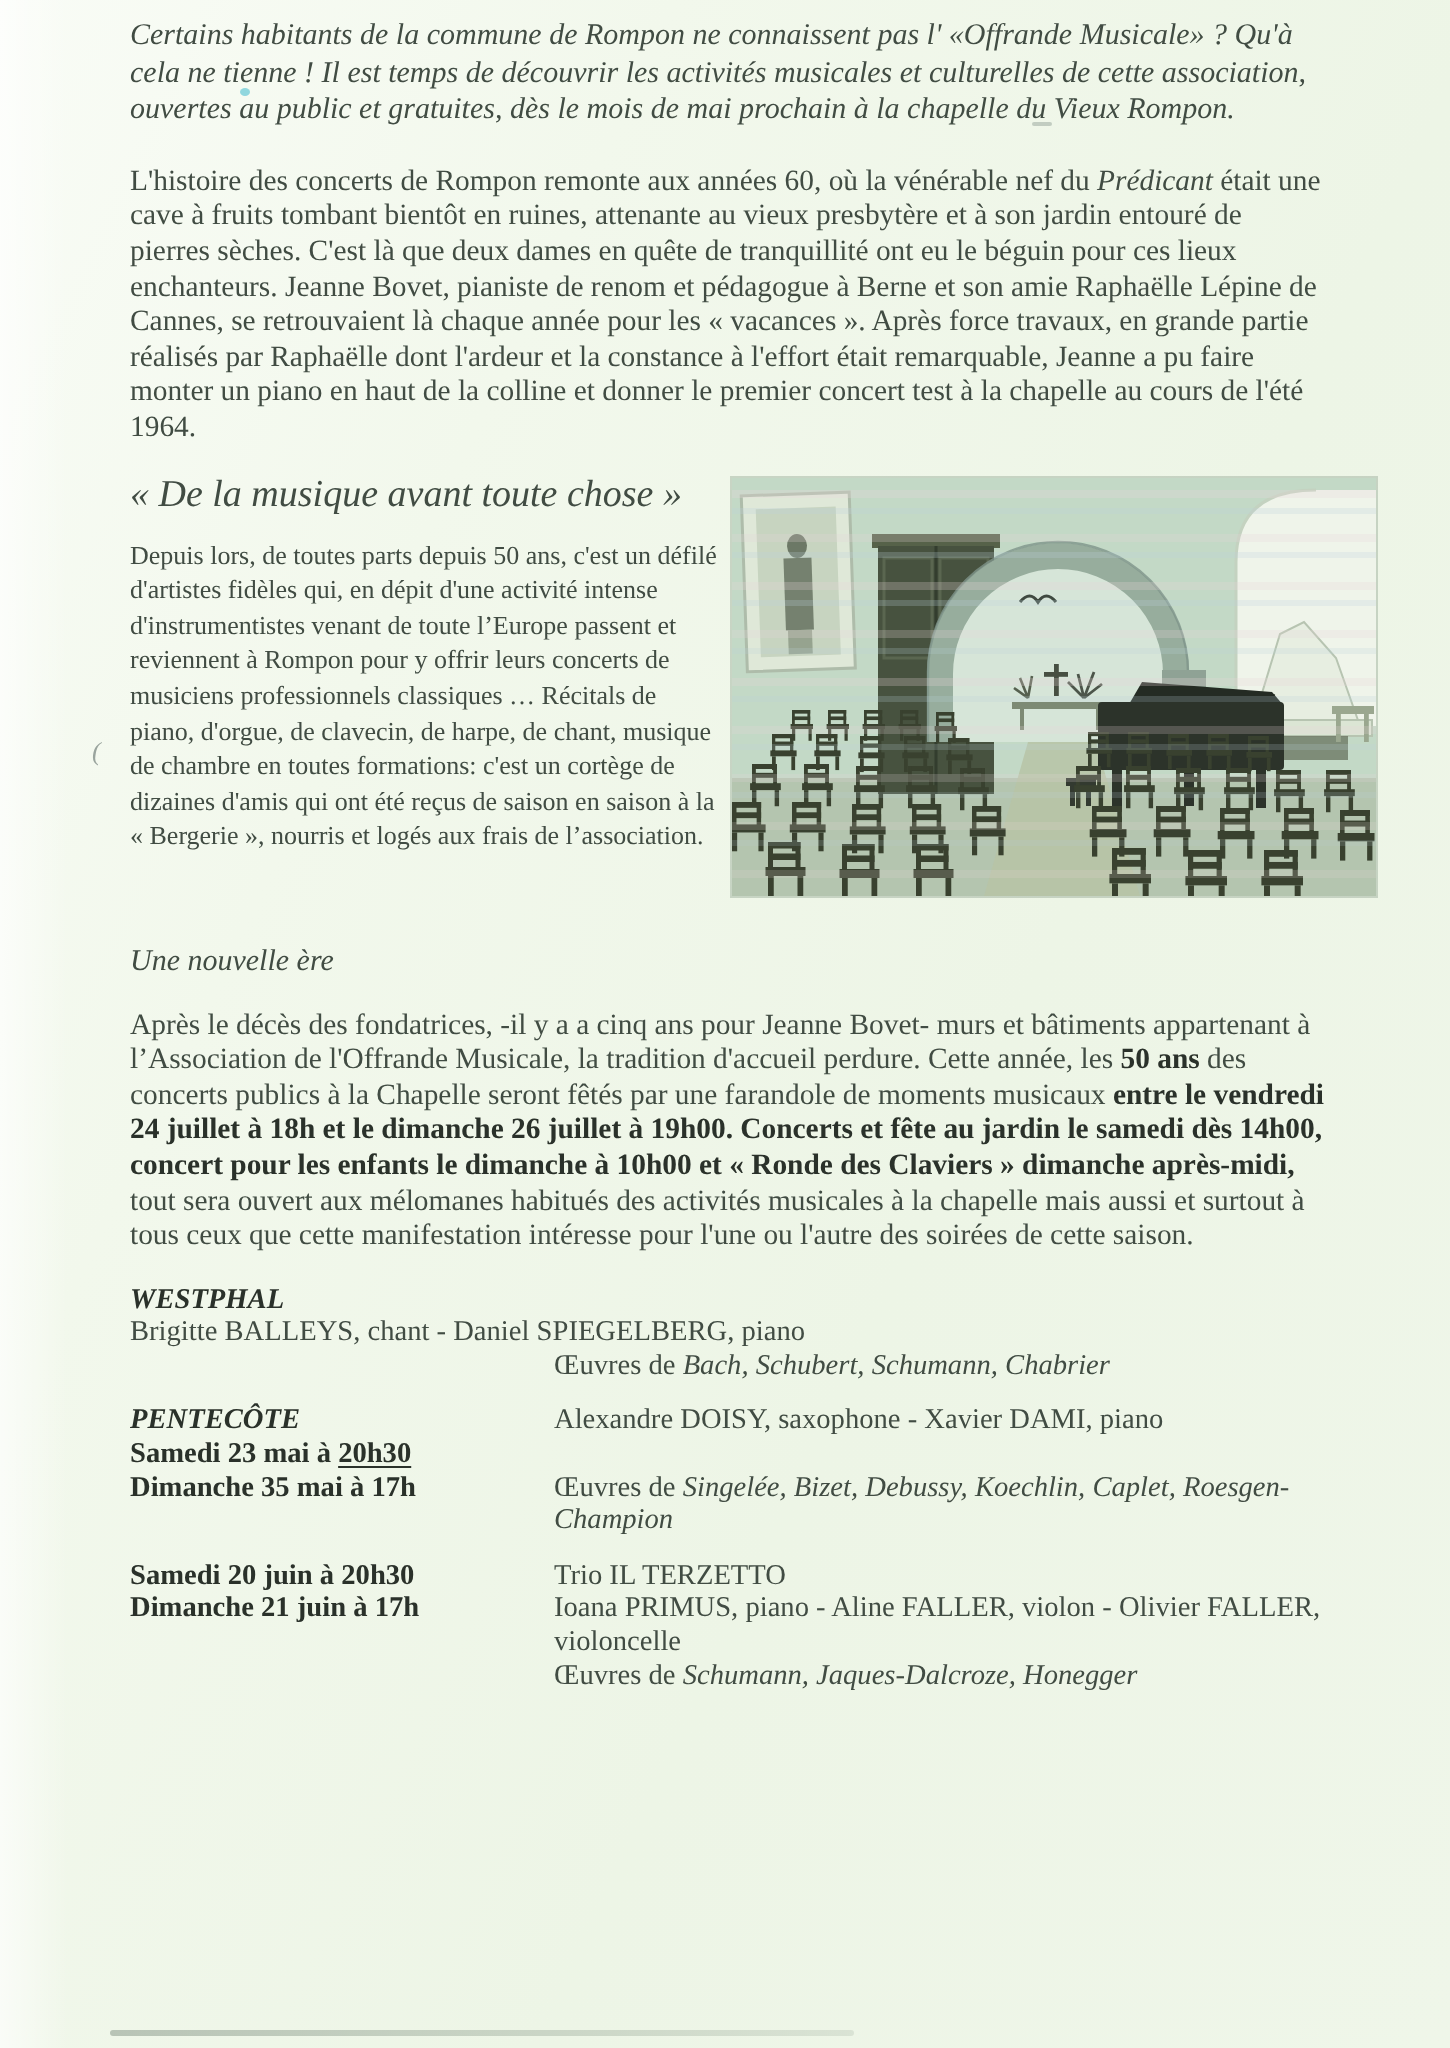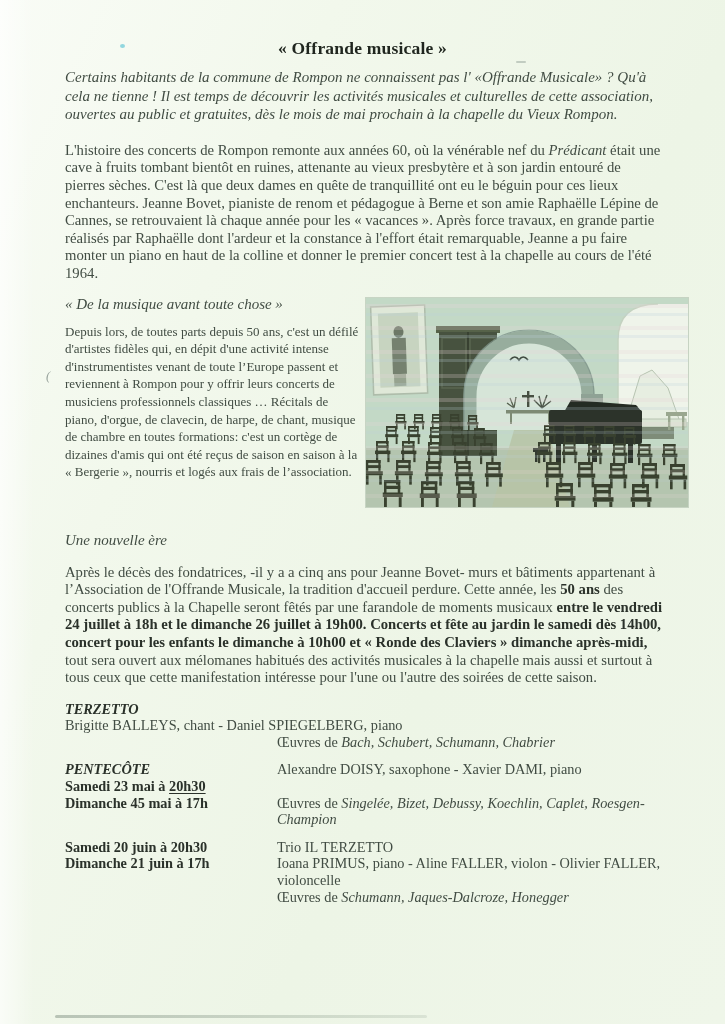--- a/index.html
+++ b/index.html
@@ -31,21 +31,21 @@
   .para{
     margin:18px 62px 0 65px;
     font-size:14.7px;line-height:17.6px;
     text-align:left;
   }
   .section-music{
     position:relative;
     margin:13px 62px 0 65px;
     min-height:224px;
   }
-  .music-heading{font-style:italic;font-size:15px;}
+  .music-heading{font-style:italic;font-size:19px;}
   .music-body{
     width:294px;margin-top:10px;
     font-size:13px;line-height:17.6px;
   }
   .photo-wrap{
     position:absolute;left:301px;top:2px;
     width:322px;height:209px;
     outline:1px solid rgba(150,170,150,.45);
     background:#c3d9c6;
   }
@@ -90,21 +90,20 @@
   }
 </style>
 </head>
 <body>
 
 <div class="page">
   <div class="left-light"></div>
   <div class="speck-cyan"></div>
   <div class="speck-dash"></div>
 
-  <div class="title">« Offrande musicale »</div>
 
   <div class="intro">Certains habitants de la commune de Rompon ne connaissent pas l' «Offrande Musicale» ? Qu'à cela ne tienne ! Il est temps de découvrir les activités musicales et culturelles de cette association, ouvertes au public et gratuites, dès le mois de mai prochain à la chapelle du Vieux Rompon.</div>
 
   <div class="para"><span>L'histoire des concerts de Rompon remonte aux années 60, où la vénérable nef du </span><span class="i">Prédicant</span><span> était une cave à fruits tombant bientôt en ruines, attenante au vieux presbytère et à son jardin entouré de pierres sèches. C'est là que deux dames en quête de tranquillité ont eu le béguin pour ces lieux enchanteurs. Jeanne Bovet, pianiste de renom et pédagogue à Berne et son amie Raphaëlle Lépine de Cannes, se retrouvaient là chaque année pour les « vacances ». Après force travaux, en grande partie réalisés par Raphaëlle dont l'ardeur et la constance à l'effort était remarquable, Jeanne a pu faire monter un piano en haut de la colline et donner le premier concert test à la chapelle au cours de l'été 1964.</span></div>
 
   <div class="section-music">
     <div class="music-heading">« De la musique avant toute chose »</div>
     <div class="music-body">Depuis lors, de toutes parts depuis 50 ans, c'est un défilé d'artistes fidèles qui, en dépit d'une activité intense d'instrumentistes venant de toute l’Europe passent et reviennent à Rompon pour y offrir leurs concerts de musiciens professionnels classiques … Récitals de piano, d'orgue, de clavecin, de harpe, de chant, musique de chambre en toutes formations: c'est un cortège de dizaines d'amis qui ont été reçus de saison en saison à la « Bergerie », nourris et logés aux frais de l’association.</div>
 
     <div class="photo-wrap">
@@ -255,40 +254,40 @@
   </div>
 
   <div class="mark-paren">(</div>
 
   <div class="era-heading">Une nouvelle ère</div>
   <div class="para era-body"><span>Après le décès des fondatrices, -il y a a cinq ans pour Jeanne Bovet- murs et bâtiments appartenant à l’Association de l'Offrande Musicale, la tradition d'accueil perdure. Cette année, les </span><span class="b">50 ans</span><span> des concerts publics à la Chapelle seront fêtés par une farandole de moments musicaux </span><span class="b">entre le vendredi 24 juillet à 18h et le dimanche 26 juillet à 19h00. Concerts et fête au jardin le samedi dès 14h00, concert pour les enfants le dimanche à 10h00 et « Ronde des Claviers » dimanche après-midi,</span><span> tout sera ouvert aux mélomanes habitués des activités musicales à la chapelle mais aussi et surtout à tous ceux que cette manifestation intéresse pour l'une ou l'autre des soirées de cette saison.</span></div>
 
 
   <div class="schedule">
       <div class="sch-row">
-        <div class="sch-left"><span class="b i">TERZETTO</span></div>
+        <div class="sch-left"><span class="b i">WESTPHAL</span></div>
         <div class="sch-right"></div>
       </div>
       <div class="sch-row">
         <div class="sch-right"><span>Brigitte BALLEYS, chant - Daniel SPIEGELBERG, piano</span></div>
       </div>
       <div class="sch-row">
         <div class="sch-left"></div>
         <div class="sch-right"><span>Œuvres de </span><span class="i">Bach, Schubert, Schumann, Chabrier</span></div>
       </div>
       <div class="sch-gap"></div>
       <div class="sch-row">
         <div class="sch-left"><span class="b i">PENTECÔTE</span></div>
         <div class="sch-right"><span>Alexandre DOISY, saxophone - Xavier DAMI, piano</span></div>
       </div>
       <div class="sch-row">
         <div class="sch-left"><span class="b">Samedi 23 mai à </span><span class="b u">20h30</span></div>
       </div>
       <div class="sch-row">
-        <div class="sch-left"><span class="b">Dimanche 45 mai à 17h</span></div>
+        <div class="sch-left"><span class="b">Dimanche 35 mai à 17h</span></div>
         <div class="sch-right"><span>Œuvres de </span><span class="i">Singelée, Bizet, Debussy, Koechlin, Caplet, Roesgen-Champion</span></div>
       </div>
       <div class="sch-gap"></div>
       <div class="sch-row">
         <div class="sch-left"><span class="b">Samedi 20 juin à 20h30</span></div>
         <div class="sch-right"><span>Trio  IL TERZETTO</span></div>
       </div>
       <div class="sch-row">
         <div class="sch-left"><span class="b">Dimanche 21 juin à 17h</span></div>
         <div class="sch-right"><span>Ioana PRIMUS, piano - Aline FALLER, violon - Olivier FALLER, violoncelle</span></div>

